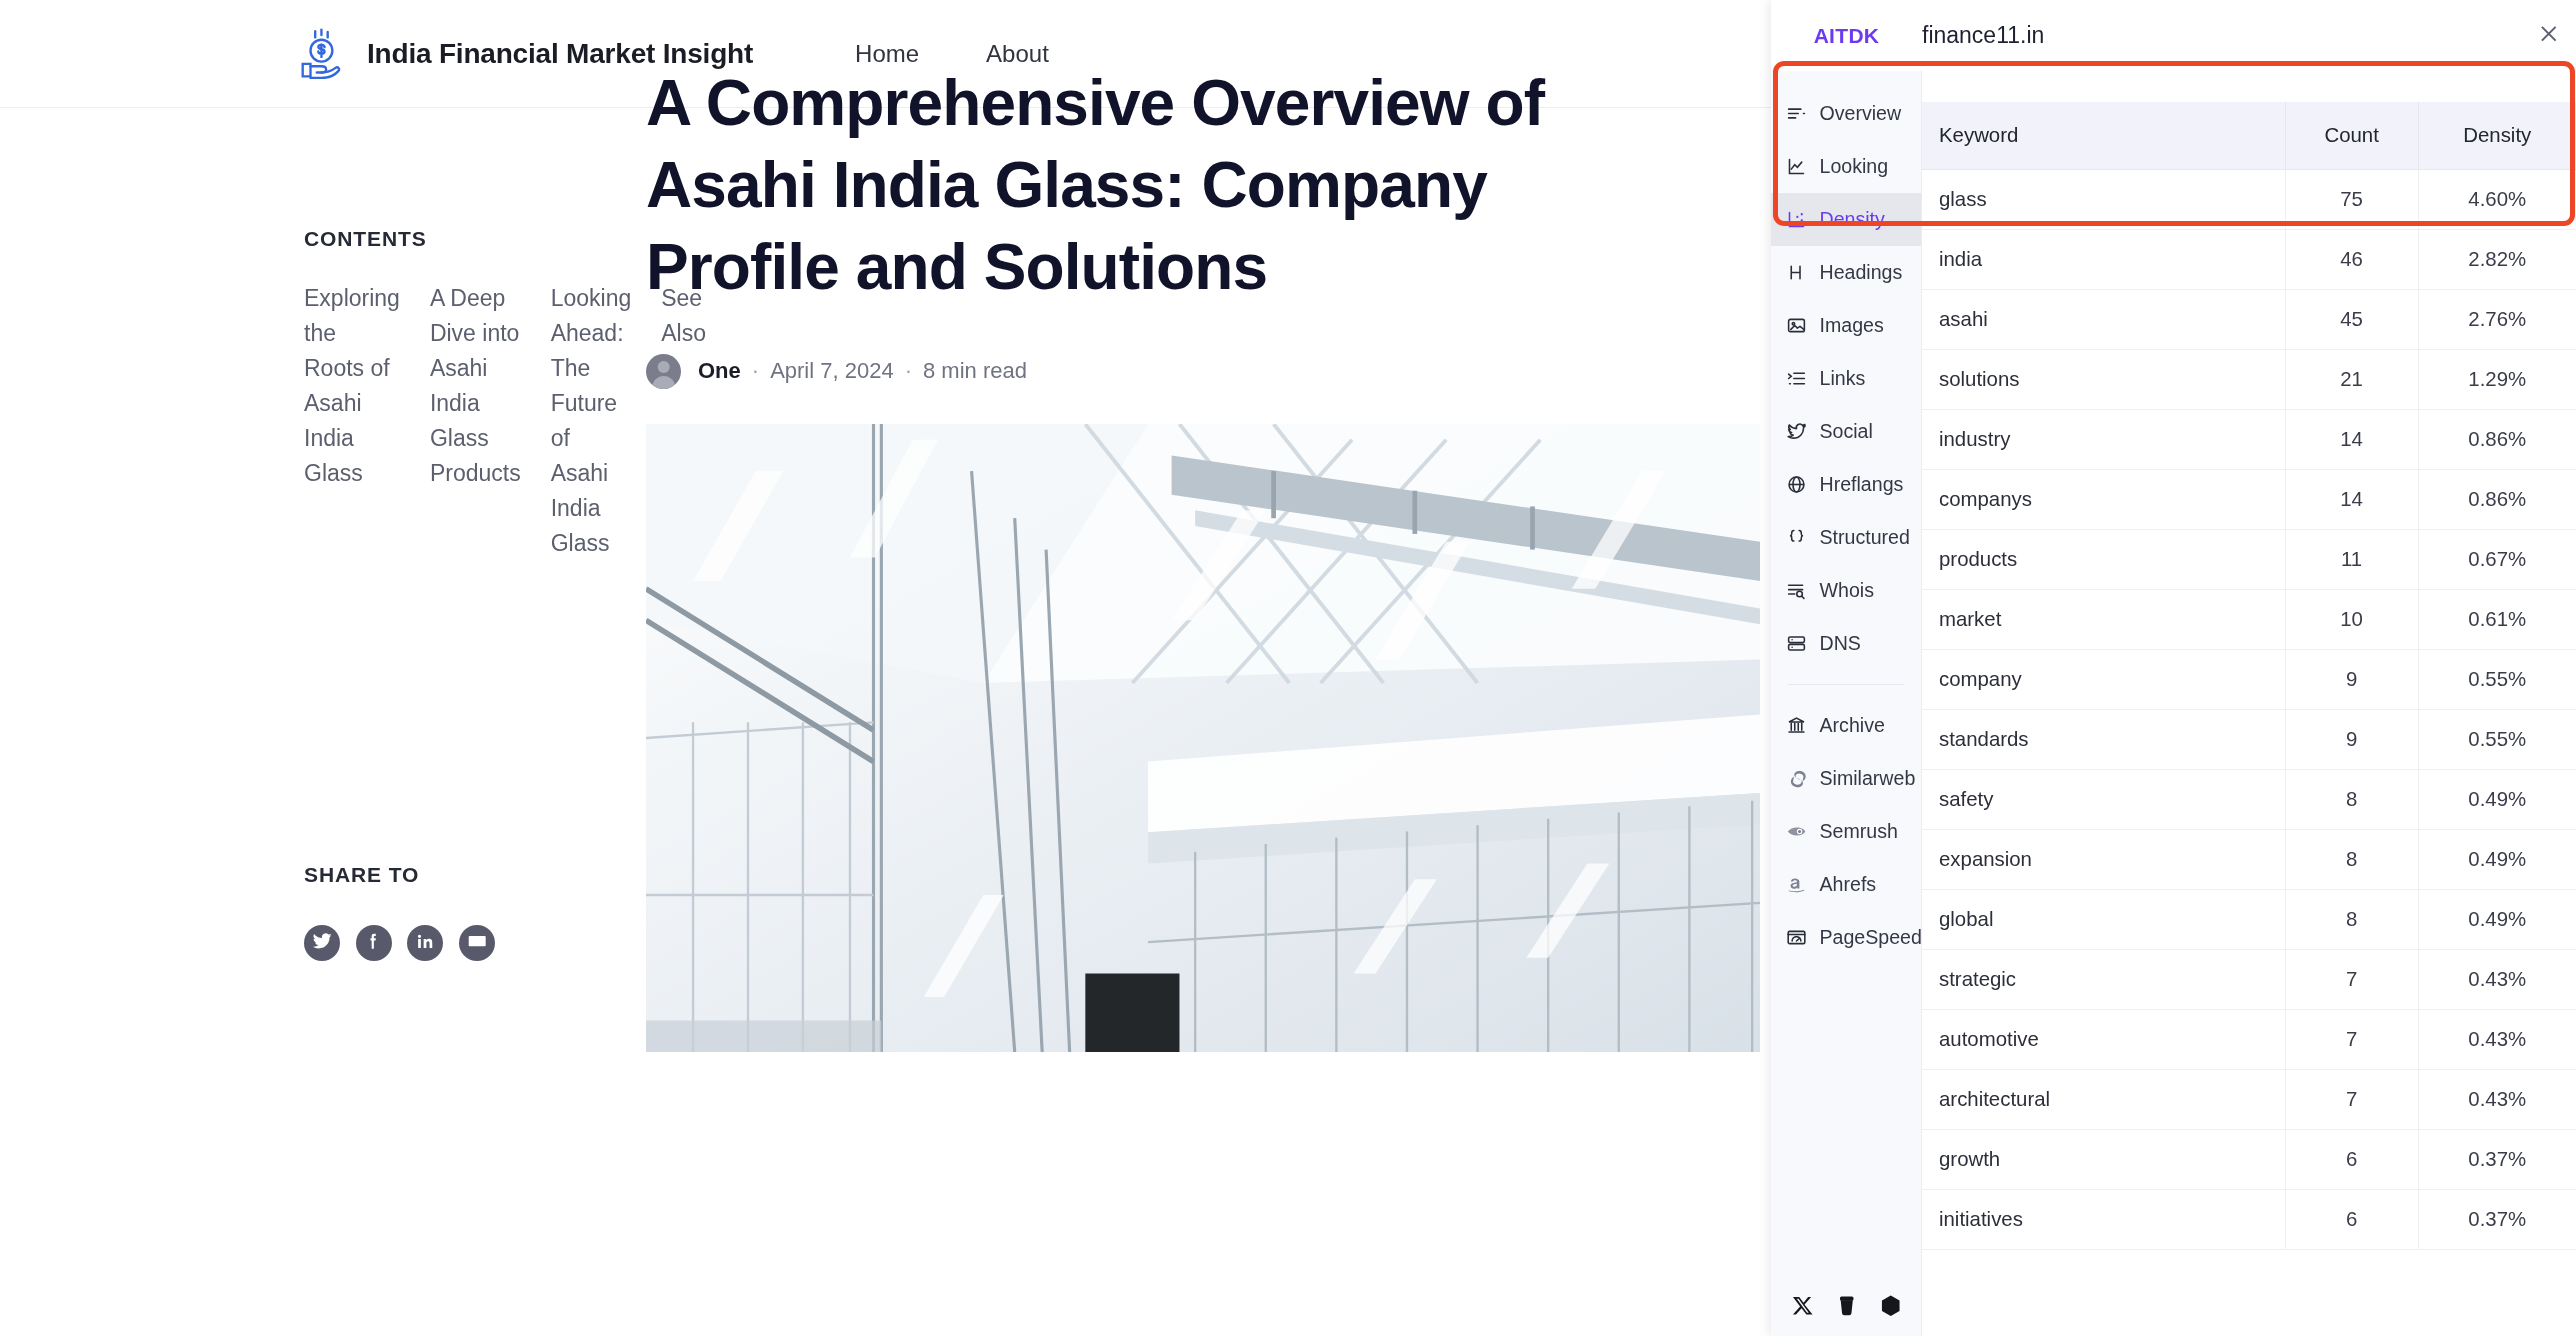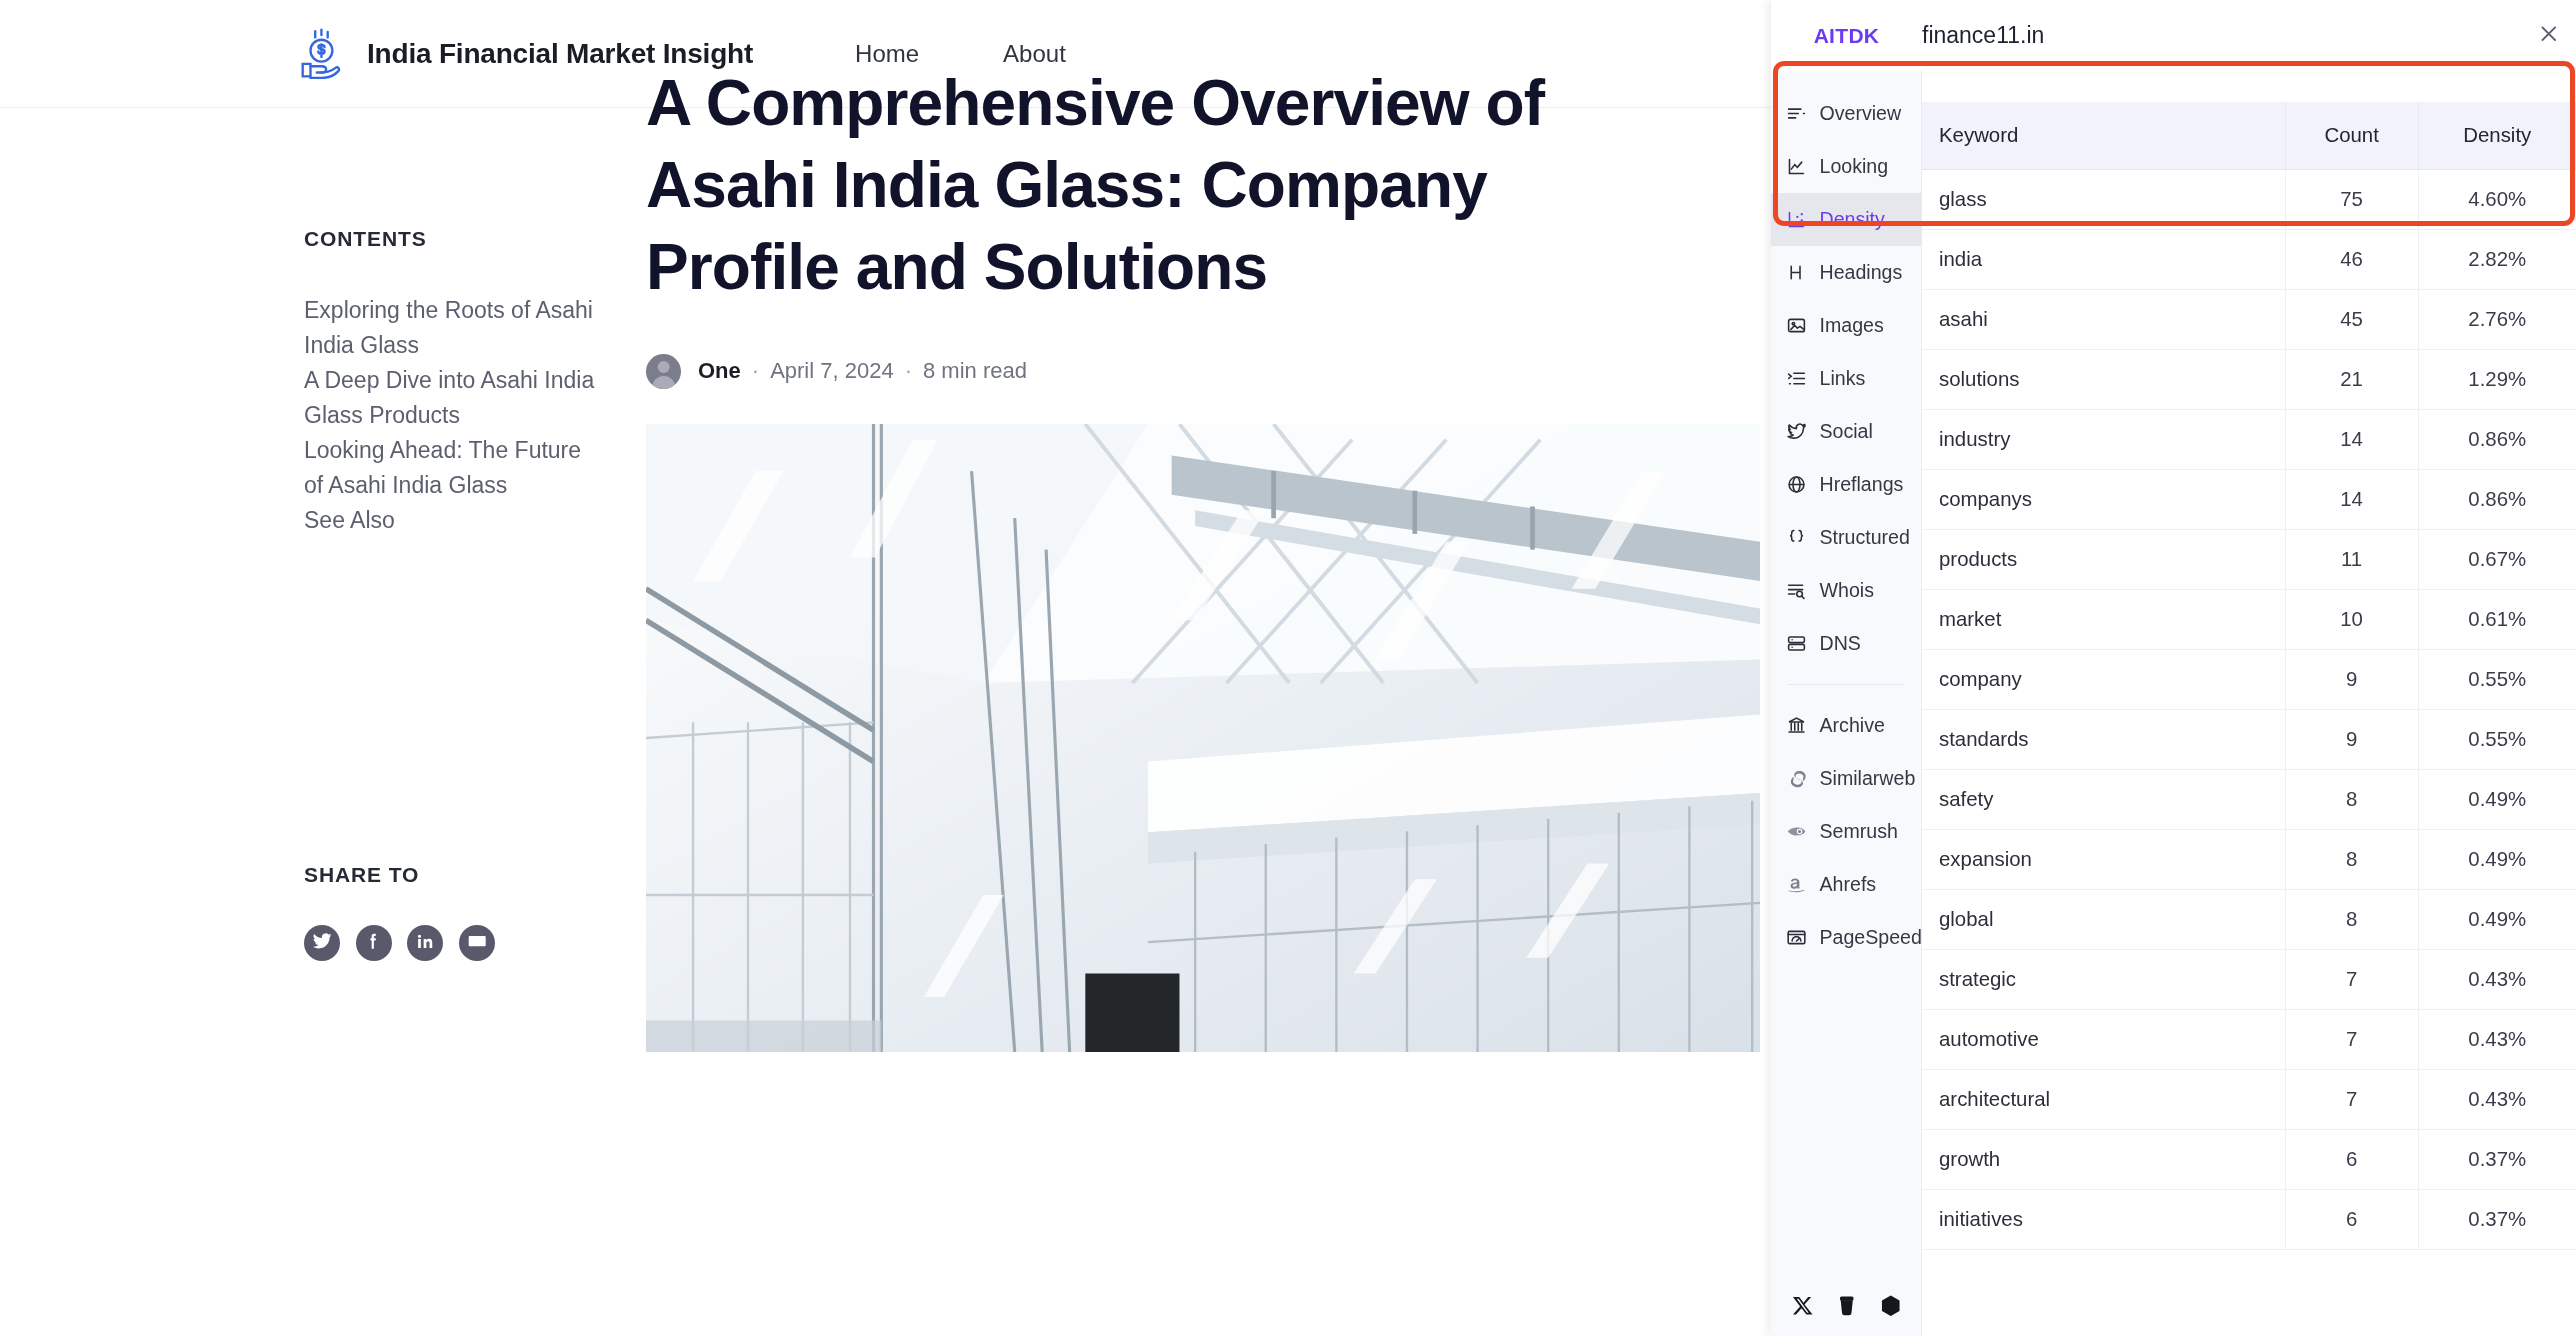--- a/index.html
+++ b/index.html
@@ -25,32 +25,32 @@
     border-bottom: 1.6px solid #eceef1;
     display: flex; align-items: center;
   }
   .brand { display: flex; align-items: center; margin-left: 298px; }
   .brand-logo { width: 50px; height: 52px; flex: 0 0 auto; }
   .brand-title {
     margin-left: 19px;
     font-size: 28px; font-weight: 700; color: #1b1d26;
     letter-spacing: -0.2px;
   }
-  .site-nav { display: flex; align-items: flex-end; margin-left: 102px; gap: 84px; }
+  .site-nav { display: flex; align-items: flex-end; margin-left: 102px; gap: 67px; }
   .nav-link { font-size: 24px; color: #31353f; text-decoration: none; }
 
   
   .toc {
     position: absolute; left: 304px; top: 227px; width: 307px;
   }
   .toc-head, .share-head {
     font-size: 21px; font-weight: 700; color: #262a35;
     letter-spacing: 0.9px; text-transform: uppercase;
   }
-  .toc-list { margin-top: 42px; display: flex; flex-direction: column; }
+  .toc-list { margin-top: 30px; display: flex; flex-direction: row; gap: 30px; }
   .toc-item {
     font-size: 23px; line-height: 1.52; color: #5b5f6e;
     text-decoration: none; display: block; max-width: 298px;
   }
   .share { position: absolute; left: 304px; top: 863px; width: 307px; }
   .share-icons { margin-top: 38px; display: flex; gap: 15.7px; }
   .share-btn {
     width: 36px; height: 36px; border-radius: 50%;
     background: #585a6b;
     display: flex; align-items: center; justify-content: center;

